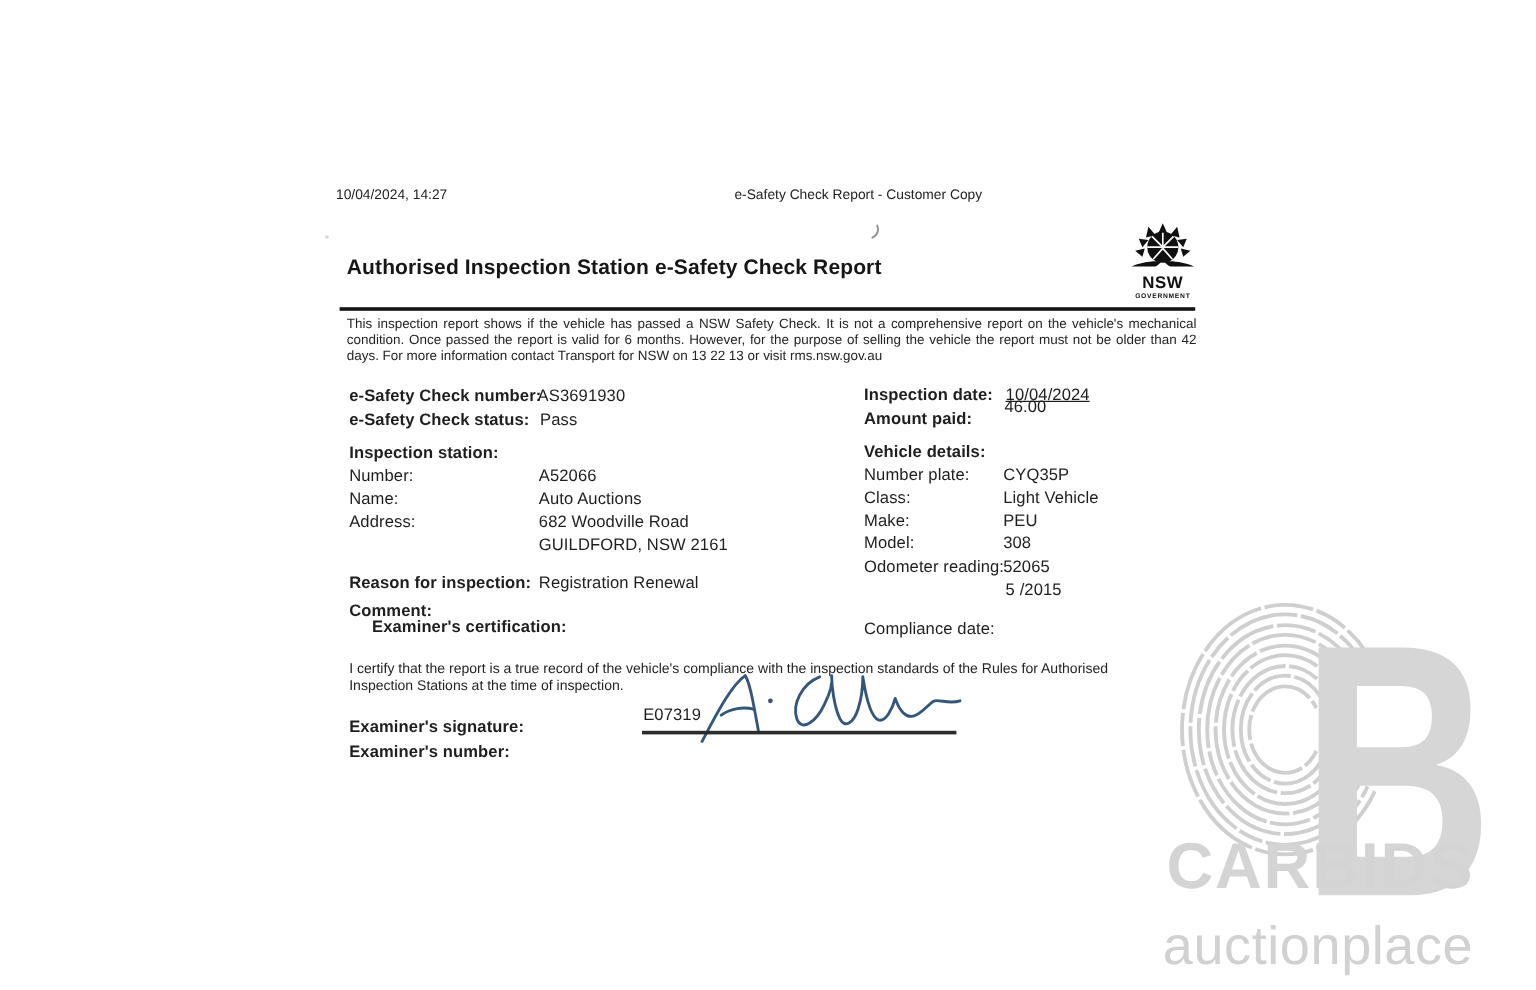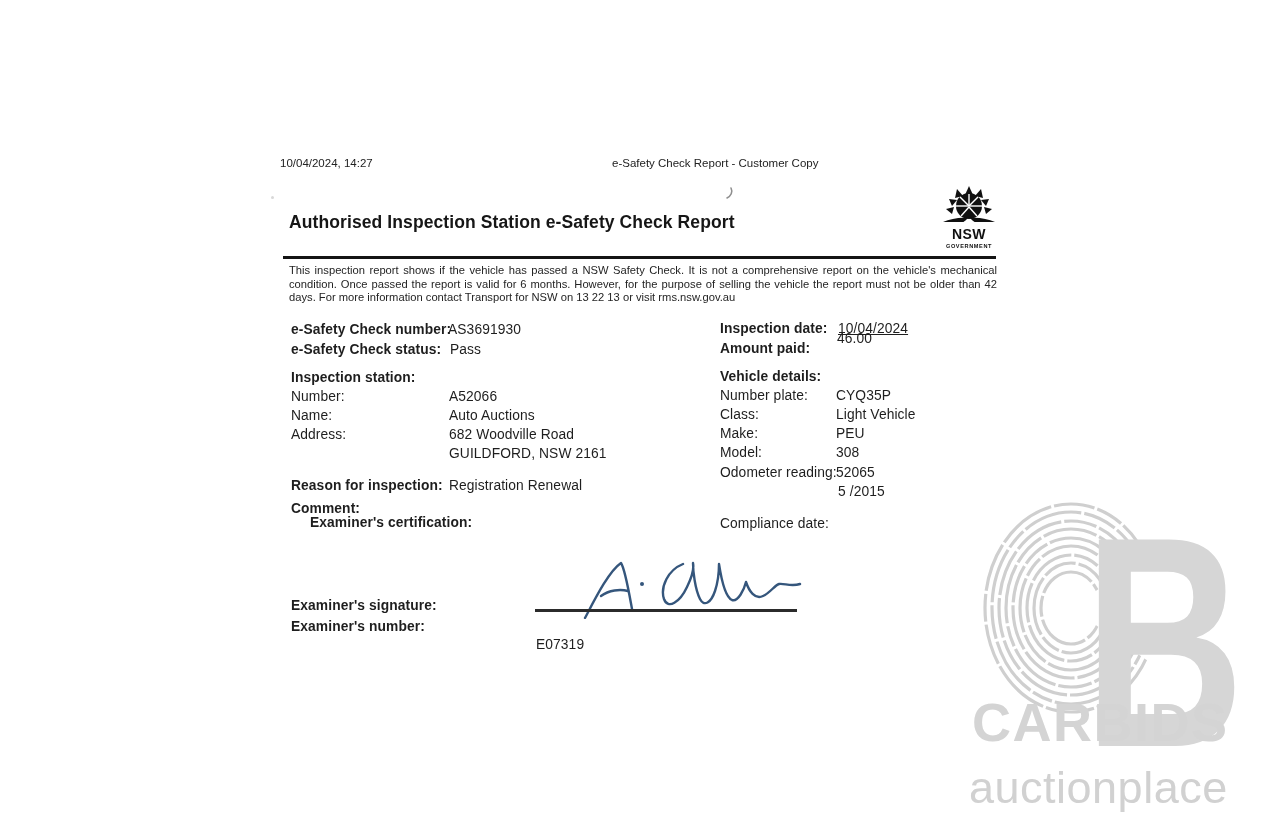--- a/index.html
+++ b/index.html
@@ -121,31 +121,32 @@
   <div class="abs field" style="left:720px;top:465px;">Odometer reading:</div>
   <div class="abs field" style="left:836px;top:465px;">52065</div>
   <div class="abs field" style="left:720px;top:484px;margin-top:32px;">Compliance date:</div>
   <div class="abs field" style="left:838px;top:484px;">5 /2015</div>
 
   <div class="abs field b" style="left:291px;top:478px;">Reason for inspection:</div>
   <div class="abs field" style="left:449px;top:478px;">Registration Renewal</div>
   <div class="abs field b" style="left:291px;top:501px;text-align:center;">Comment:</div>
 
   <div class="abs field b" style="left:291px;top:515px;margin-left:19px;">Examiner's certification:</div>
+  <p class="cert" style="left:291px;top:551px;width:660px;">I certify that the report is a true record of the vehicle's compliance with the inspection standards of the Rules for Authorised Inspection Stations at the time of inspection.</p>
 
   <svg class="abs" style="left:565px;top:557px;" width="250" height="62" viewBox="0 0 250 62">
     <g fill="none" stroke="#35567c" stroke-width="2.4" stroke-linecap="round" stroke-linejoin="round">
       <path d="M20,61 C30,42 44,14 56,6 C60,12 63,30 67,52"></path>
       <path d="M36,39 C44,33 55,32 63,34"></path>
       <path d="M118,7 C103,13 95,30 99,42 C103,53 115,45 122,30 C127,20 129,11 128,6
                C128,14 130,32 135,42 C139,50 146,46 150,34 C153,25 154,14 154,7
                C156,20 160,40 167,43 C173,45 179,33 181,25
                C184,34 190,43 198,39 C205,36 210,28 214,27 C219,26 226,30 235,27"></path>
     </g>
     <circle cx="77" cy="27" r="2" fill="#35567c"></circle>
   </svg>
   <div class="sig-line"></div>
 
   <div class="abs field b" style="left:291px;top:598px;text-align:center;">Examiner's signature:</div>
   <div class="abs field b" style="left:291px;top:619px;">Examiner's number:</div>
-  <div class="abs field" style="left:536px;top:637px;">E07319</div>
+  <div class="abs field" style="left:536px;top:588px;">E07319</div>
 
 </div>
 
 </body></html>

